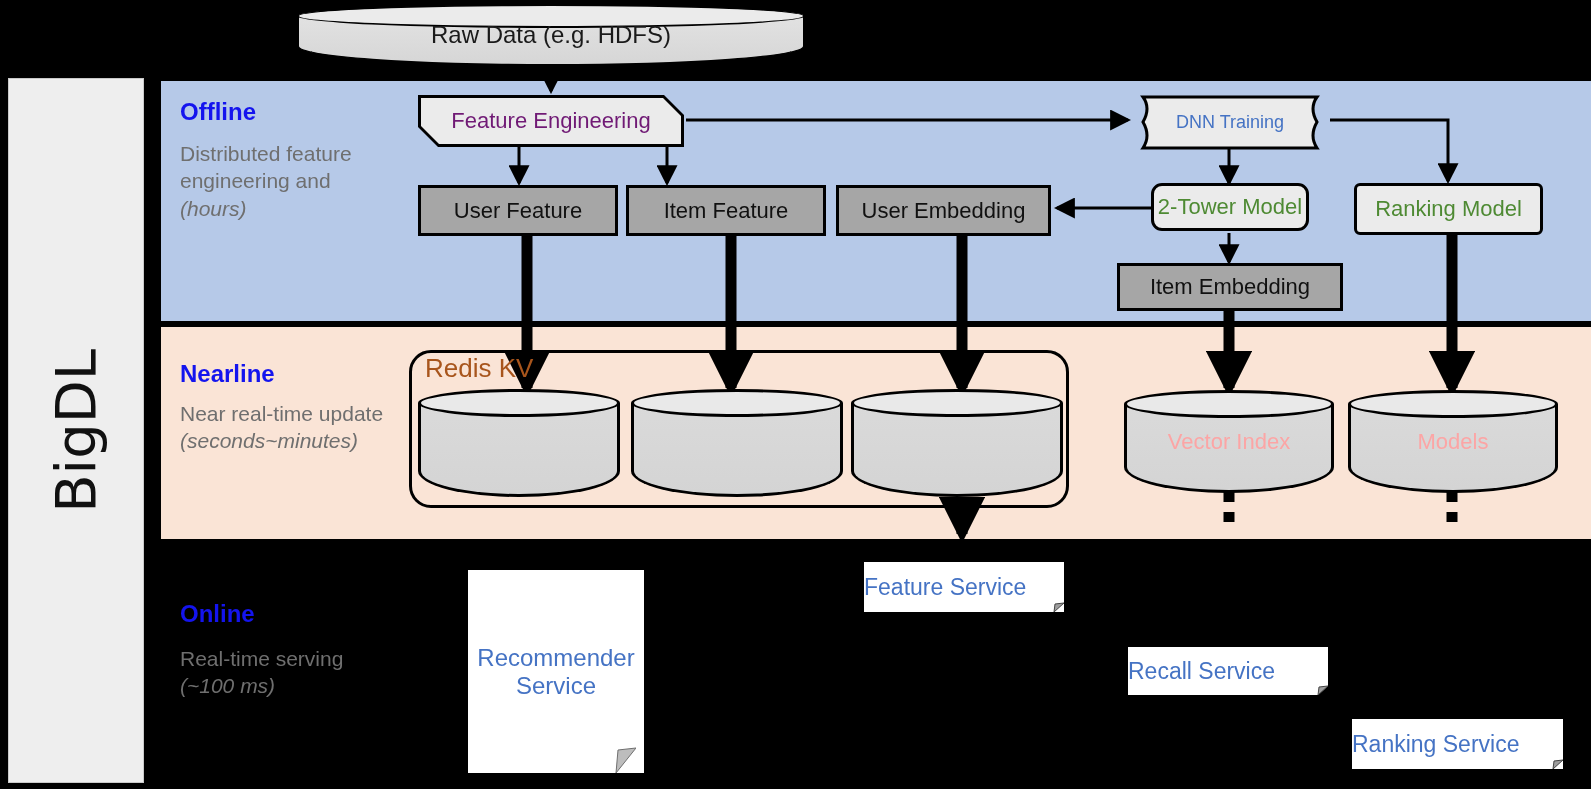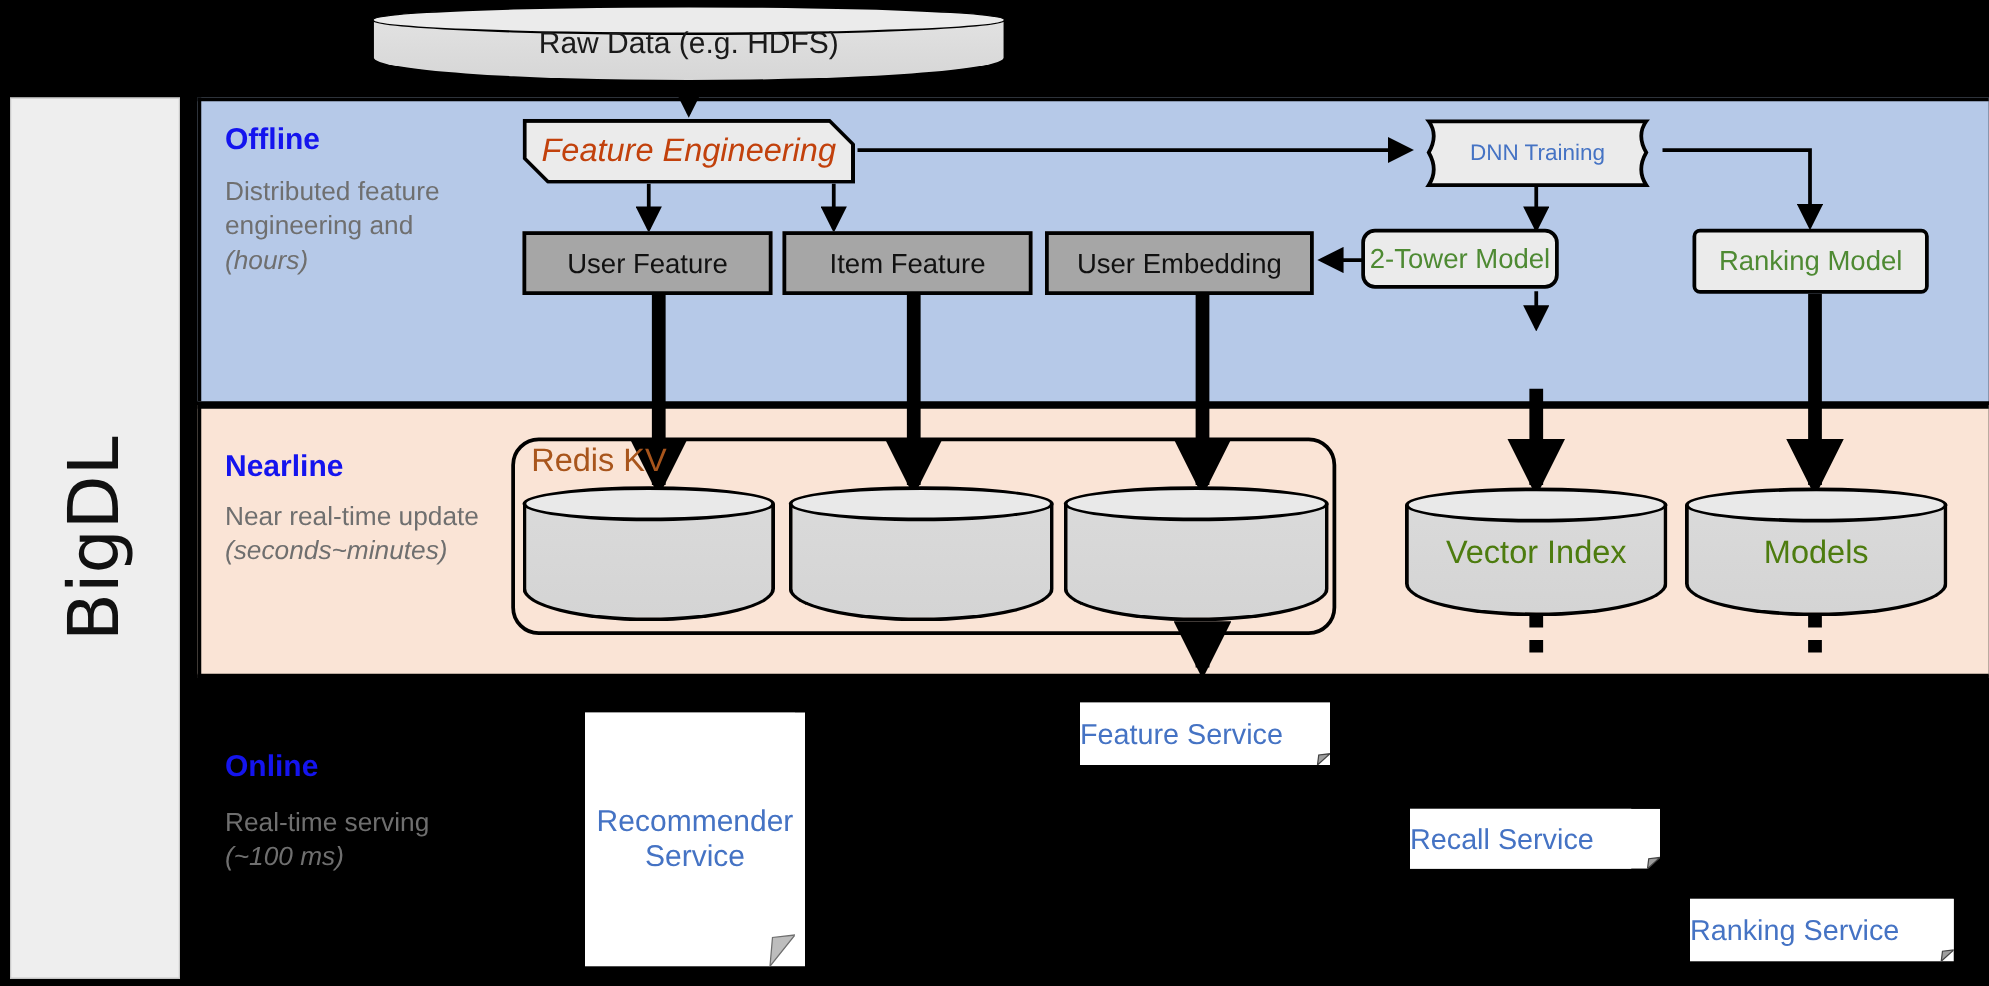--- a/index.html
+++ b/index.html
@@ -59,21 +59,21 @@
   
   .cyl{position:absolute;}
   .cyl .body{position:absolute;left:0;right:0;top:14px;bottom:0;
      background:linear-gradient(to bottom,#dadada,#d4d4d4);
      border-left:3px solid #000;border-right:3px solid #000;
      border-bottom-left-radius:50% 26px;border-bottom-right-radius:50% 26px;
      border-bottom:3px solid #000;box-sizing:border-box;}
   .cyl .top{position:absolute;left:0;top:0;right:0;height:28px;
      background:#e9e9e9;border:3px solid #000;border-radius:50%;box-sizing:border-box;}
   .cyl .cap-label{position:absolute;left:0;right:0;top:0;bottom:0;
-     display:flex;align-items:center;justify-content:center;font-size:26px;color:#4d7c0f;}
+     display:flex;align-items:center;justify-content:center;font-size:22px;color:#fca5a5;}
 
   
   #raw-data{position:absolute;left:297px;top:4px;width:508px;height:62px;}
   #raw-data .body{position:absolute;left:0;right:0;top:11px;bottom:0;
      background:linear-gradient(to bottom,#e2e2e2,#d6d6d6);
      border-left:2px solid #000;border-right:2px solid #000;border-bottom:2px solid #000;
      border-bottom-left-radius:50% 20px;border-bottom-right-radius:50% 20px;box-sizing:border-box;}
   #raw-data .top{position:absolute;left:0;top:0;right:0;height:24px;background:#ebebeb;
      border:2px solid #000;border-radius:50%;box-sizing:border-box;}
   #raw-data .cap-label{position:absolute;left:0;right:0;top:0;bottom:0;display:flex;
@@ -153,42 +153,45 @@
   </svg>
 
   <div id="raw-data">
     <div class="body"></div>
     <div class="top"></div>
     <div class="cap-label">Raw Data (e.g. HDFS)</div>
   </div>
 
   <div class="nd card-outer card-shape" style="left:418px;top:95px;width:266px;height:52px;">
     <div class="card-inner">
-      <span style="font-size:26px;color:#c2410c;font-style:italic;">Feature Engineering</span>
+      <span style="font-size:22px;color:#701a75;">Feature Engineering</span>
     </div>
   </div>
 
   <div class="nd flag-outer" style="left:1131px;top:95px;width:198px;height:55px;">
     <svg width="198" height="55" style="position:absolute;left:0;top:0;">
       <path d="M 12 2 L 186 2 Q 178 13 186 27 Q 178 41 186 53 L 12 53 Q 20 41 12 27 Q 20 13 12 2 Z" fill="#ebebeb" stroke="#000" stroke-width="3"></path>
     </svg>
     <span style="position:relative;font-size:18px;color:#4573c4;">DNN Training</span>
   </div>
 
   <div class="nd gray-box" style="left:418px;top:185px;width:200px;height:51px;">
     <span>User Feature</span>
   </div>
   <div class="nd gray-box" style="left:626px;top:185px;width:200px;height:51px;">
     <span>Item Feature</span>
   </div>
   <div class="nd gray-box" style="left:836px;top:185px;width:215px;height:51px;">
     <span>User Embedding</span>
   </div>
-
-  <div class="nd proc green-text rounded" style="left:1089px;top:183px;width:158px;height:48px;">
+  <div class="nd gray-box" style="left:1117px;top:263px;width:226px;height:48px;">
+    <span>Item Embedding</span>
+  </div>
+
+  <div class="nd proc green-text rounded" style="left:1151px;top:183px;width:158px;height:48px;">
     <span>2-Tower Model</span>
   </div>
   <div class="nd proc green-text rounded" style="left:1354px;top:183px;width:189px;height:52px;border-radius:6px;">
     <span>Ranking Model</span>
   </div>
 
   <div id="redis-container"></div>
   <div id="redis-label">Redis KV</div>
 
   <div class="cyl" style="left:418px;top:389px;width:202px;height:108px;">

